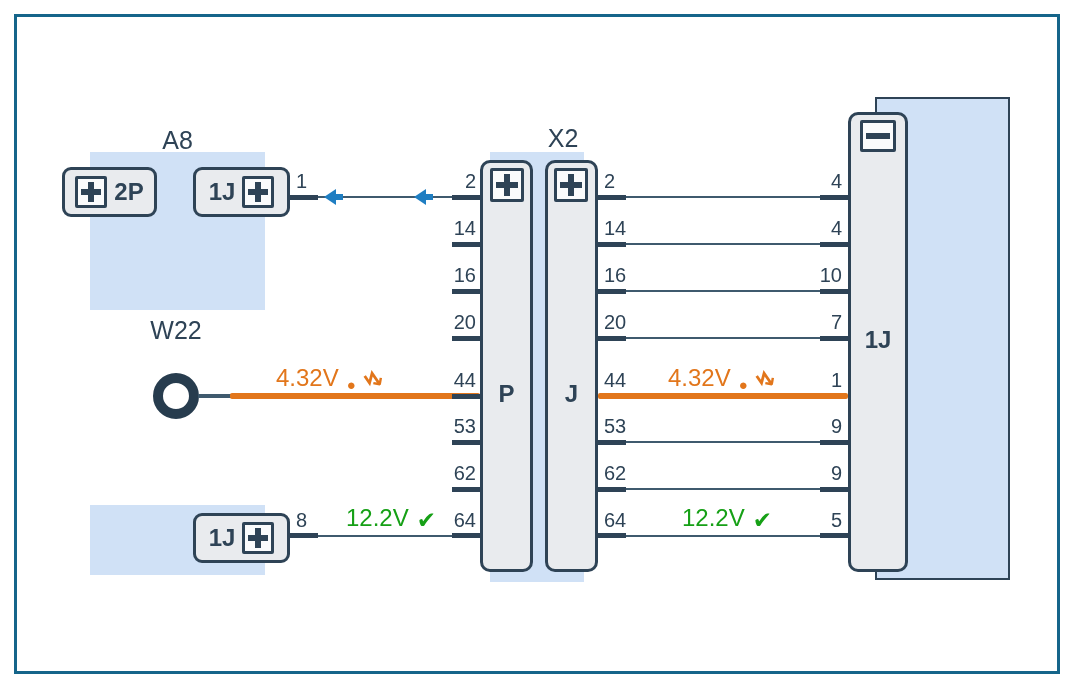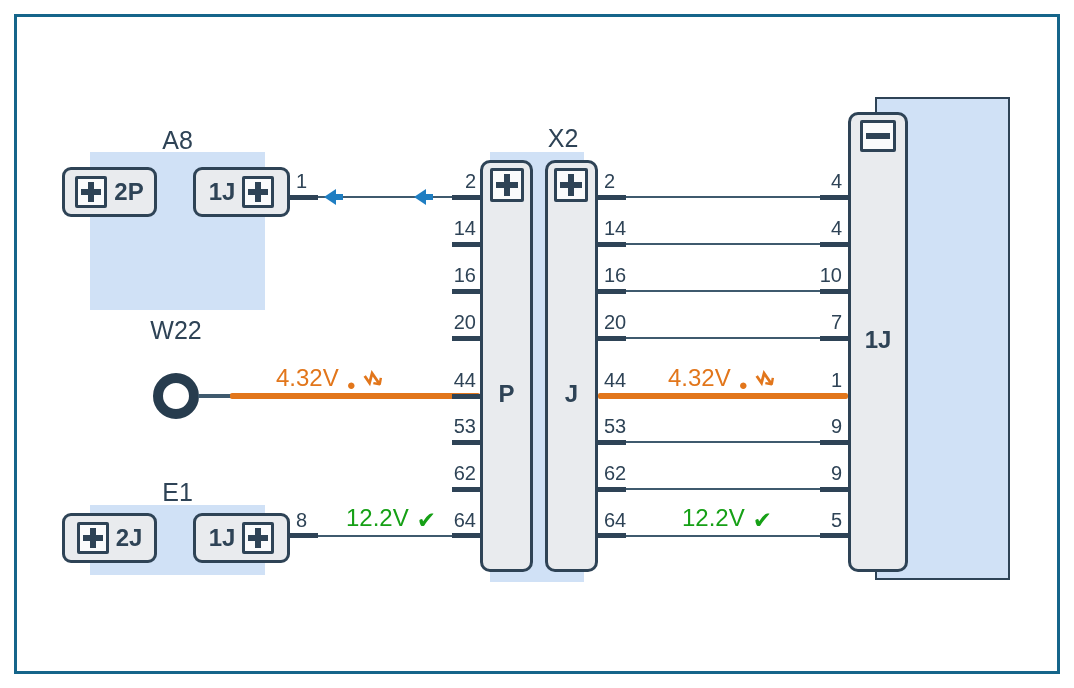--- a/index.html
+++ b/index.html
@@ -75,26 +75,21 @@
   <div class="comp-label" style="left:131px;top:316px;width:90px">W22</div>
   <div class="ring" style="left:153px;top:373px"></div>
   <div class="wire" style="left:198px;top:394px;width:36px;height:4px"></div>
   <div class="wire-orange" style="left:230px;top:393px;width:250px"></div>
   <div class="meas orange" style="left:264px;top:364px">
     <span class="meas-val">4.32V</span>
     <span class="meas-dot">●</span>
     <span class="meas-squig">↯</span>
   </div>
 
-  <div class="comp-label" style="left:90px;top:478px;width:175px">E1</div>
   <div class="blue-body" style="left:90px;top:505px;width:175px;height:70px"></div>
-  <div class="conn" style="left:62px;top:513px;width:95px;height:50px">
-    <span class="sqbox plus" style="width:32px;height:32px"></span>
-    <span class="conn-label">2J</span>
-  </div>
   <div class="conn" style="left:193px;top:513px;width:97px;height:50px">
     <span class="conn-label">1J</span>
     <span class="sqbox plus" style="width:32px;height:32px"></span>
   </div>
 
   <div class="tick" style="left:290px;top:533px;width:28px"></div>
   <div class="wire" style="left:318px;top:535px;width:136px"></div>
   <div class="pin-num" style="left:296px;top:509px">8</div>
   <div class="meas green" style="left:334px;top:504px">
     <span class="meas-val">12.2V</span>

